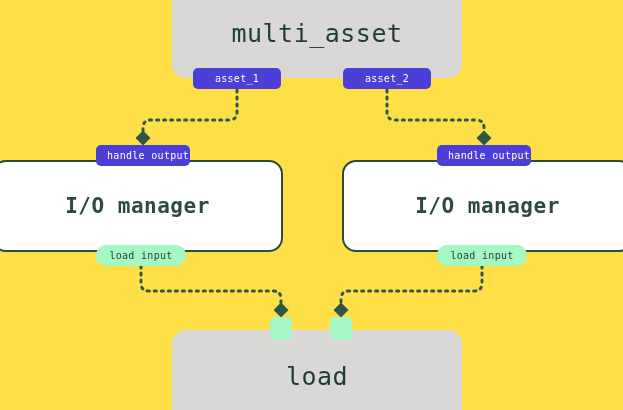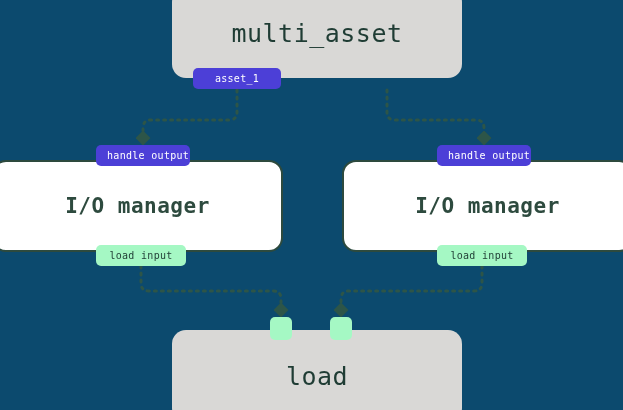--- a/index.html
+++ b/index.html
@@ -10,21 +10,21 @@
     width: 623px;
     height: 410px;
     background: #4c6670;
     font-family: "DejaVu Sans Mono", "Liberation Mono", monospace;
     overflow: hidden;
   }
   #stage {
     position: relative;
     width: 623px;
     height: 410px;
-    background: #0c4a6e;
+    background: #fde047;
   }
 
   
   #wires {
     position: absolute;
     left: 0;
     top: 0;
     width: 623px;
     height: 410px;
     pointer-events: none;
@@ -78,20 +78,21 @@
     box-sizing: border-box;
     letter-spacing: 0.3px;
   }
   .port-out {
     background: #4c3fd7;
     color: #ffffff;
   }
   .port-in {
     background: #a5f8c4;
     color: #1f3c34;
+    border-radius: 10px;
   }
 
   
   .sq-port {
     position: absolute;
     width: 22px;
     height: 23px;
     background: #a5f8c4;
     border-radius: 5px;
   }
@@ -128,20 +129,21 @@
   <div class="iom-node" style="left:-8px; top:160px; width:291px; height:92px;">
     <span class="iom-title">I/O manager</span>
   </div>
 
   <div class="iom-node" style="left:342px; top:160px; width:291px; height:92px;">
     <span class="iom-title">I/O manager</span>
   </div>
 
   <div class="port port-out" style="left:193px; top:68px; width:88px;">asset_1</div>
 
+  <div class="port port-out" style="left:343px; top:68px; width:88px;">asset_2</div>
 
   <div class="port port-out" style="left:96px; top:145px; width:94px;">handle output</div>
 
   <div class="port port-out" style="left:437px; top:145px; width:94px;">handle output</div>
 
   <div class="port port-in" style="left:96px; top:245px; width:90px;">load input</div>
 
   <div class="port port-in" style="left:437px; top:245px; width:90px;">load input</div>
 
   <div class="sq-port" style="left:270px; top:317px;"></div>

